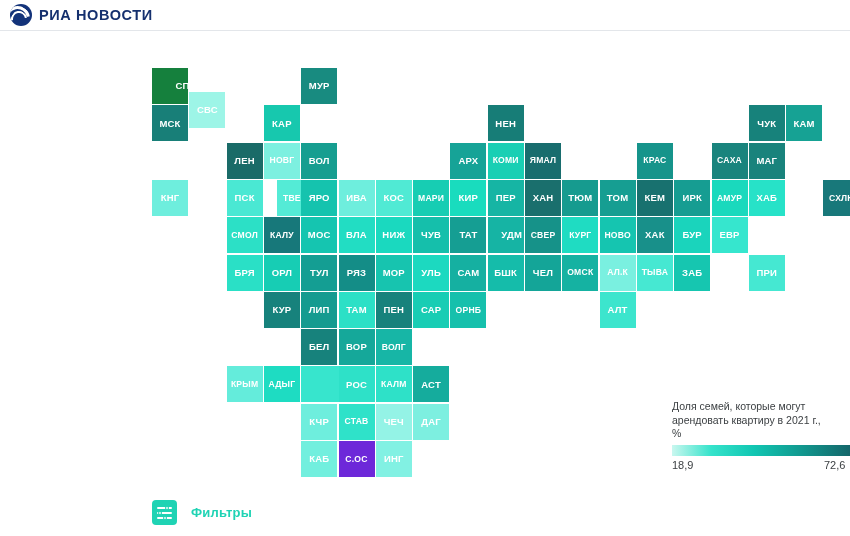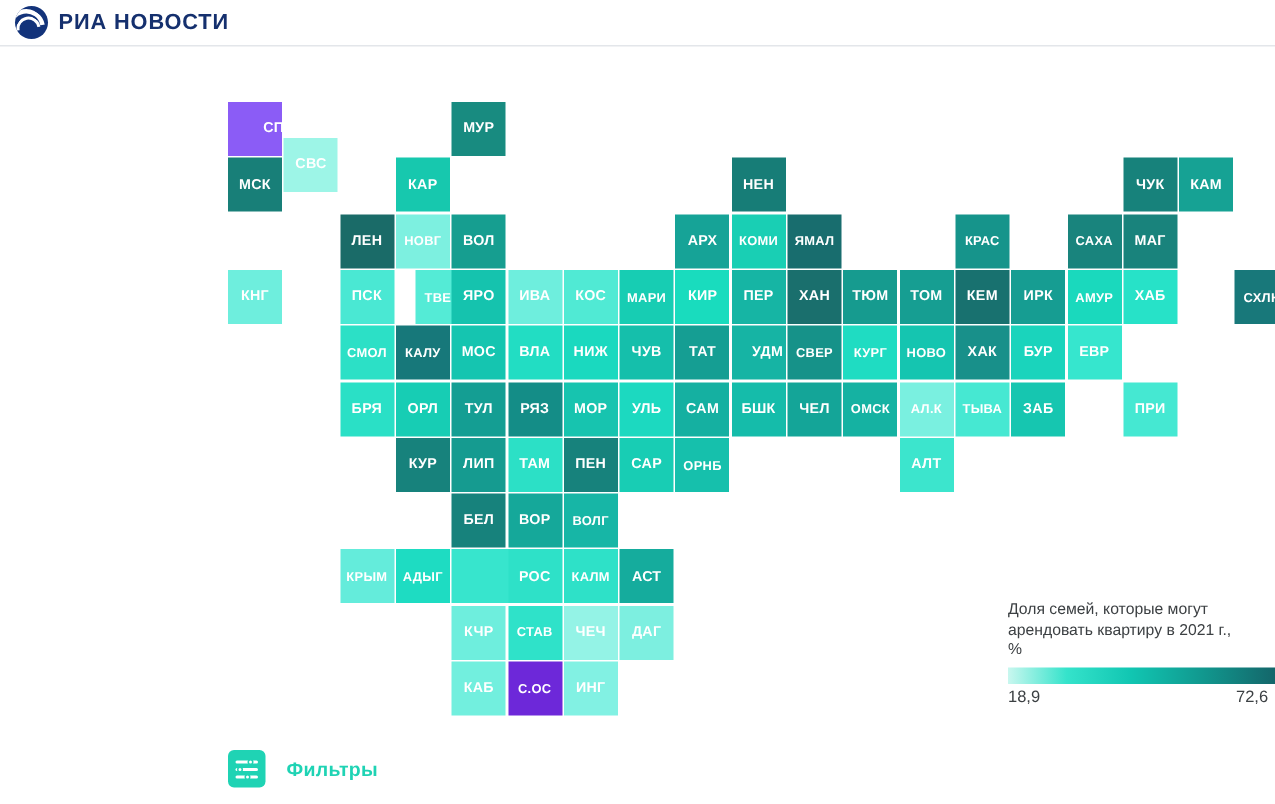--- a/index.html
+++ b/index.html
@@ -111,21 +111,21 @@
       <div id="brand-text">РИА НОВОСТИ</div>
     </div>
   </div>
 
   <div id="intro">
     <span class="ln clipped"></span>
     <span class="ln">субъект Федерации.</span>
   </div>
 
   <div id="grid-map">
-      <div class="cell" style="left: 152px; top: 68px; background: #8b5cf6; padding-left: 32px;">СПБ</div>
+      <div class="cell" style="left: 152px; top: 68px; background: #15803d; padding-left: 32px;">СПБ</div>
       <div class="cell" style="left: 189.3px; top: 68px; background: rgb(157, 245, 231); margin-top: 24px;">СВС</div>
       <div class="cell" style="left: 301.2px; top: 68px; background: rgb(24, 139, 128);">МУР</div>
       <div class="cell" style="left: 152px; top: 105.3px; background: rgb(24, 127, 120);">МСК</div>
       <div class="cell" style="left: 263.9px; top: 105.3px; background: rgb(23, 200, 174);">КАР</div>
       <div class="cell" style="left: 487.7px; top: 105.3px; background: rgb(23, 125, 119);">НЕН</div>
       <div class="cell" style="left: 748.8px; top: 105.3px; background: rgb(23, 130, 123);">ЧУК</div>
       <div class="cell" style="left: 786.1px; top: 105.3px; background: rgb(22, 162, 148);">КАМ</div>
       <div class="cell" style="left: 226.6px; top: 142.6px; background: rgb(26, 107, 104);">ЛЕН</div>
       <div class="cell" style="left: 263.9px; top: 142.6px; background: rgb(125, 240, 224); font-size: 8.6px; text-align: right;">НОВГ</div>
       <div class="cell" style="left: 301.2px; top: 142.6px; background: rgb(22, 158, 144);">ВОЛ</div>

